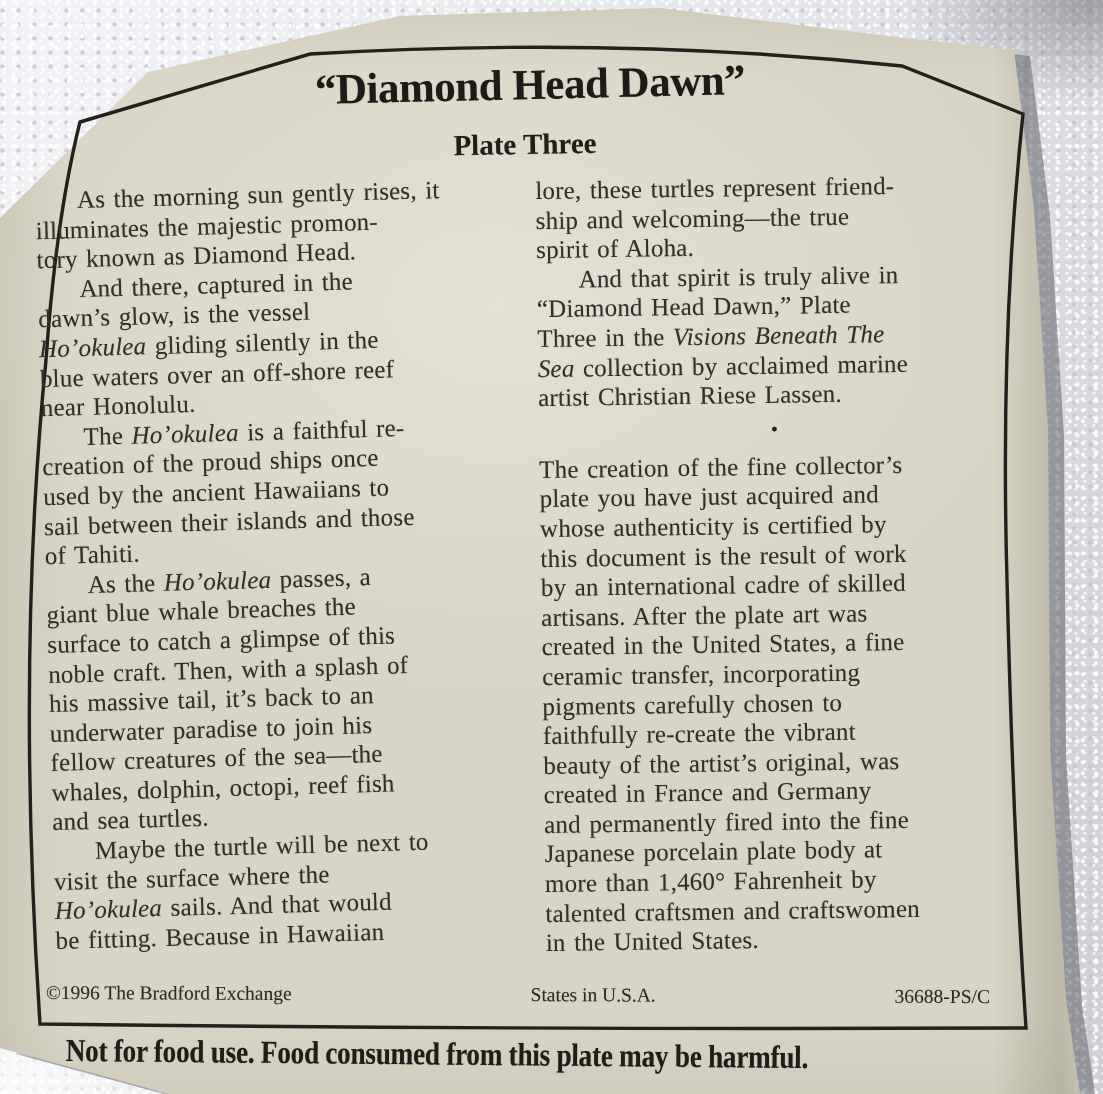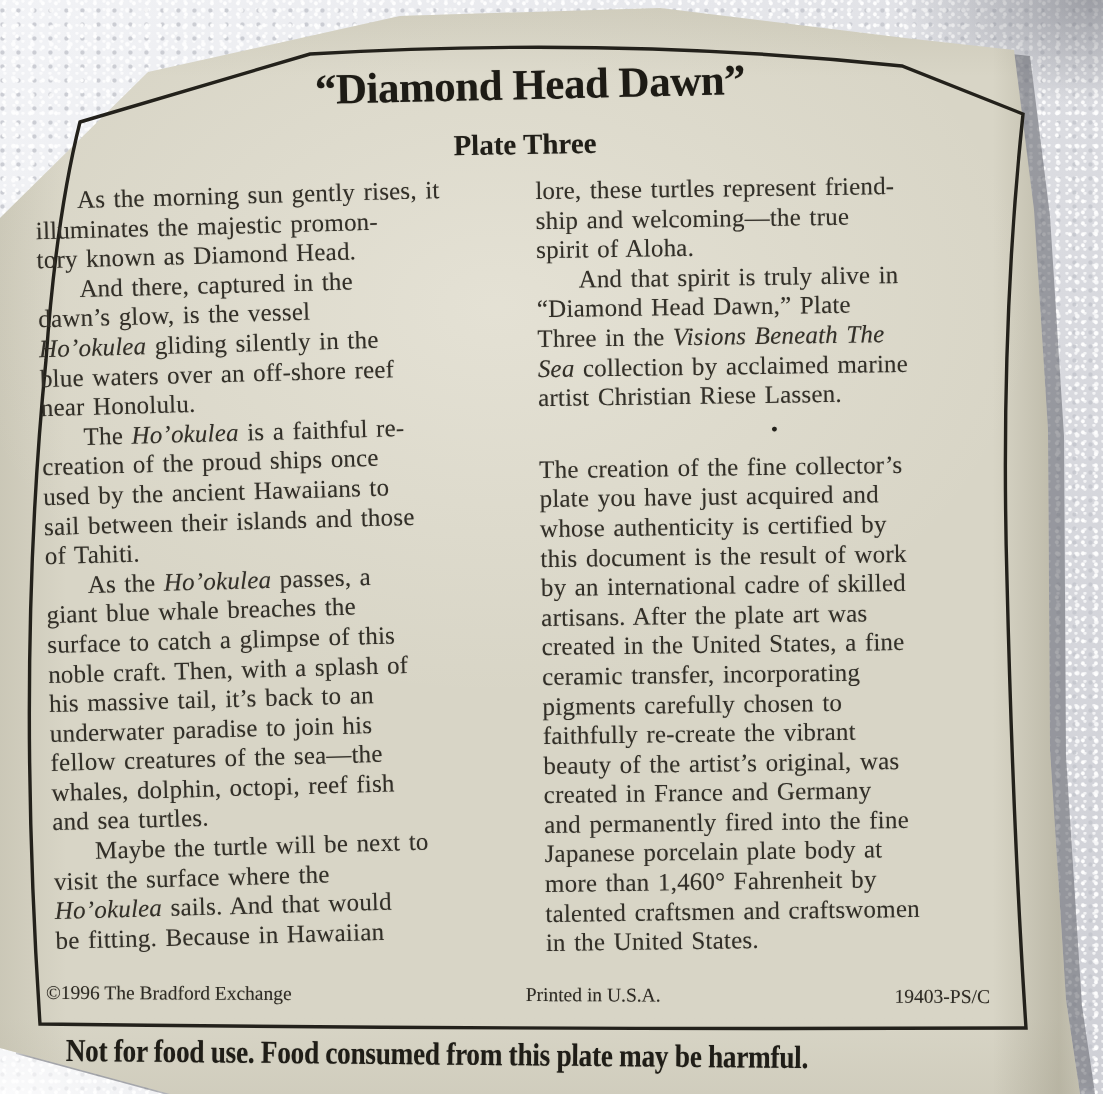--- a/index.html
+++ b/index.html
@@ -150,17 +150,17 @@
 created in France and Germany
 and permanently fired into the fine
 Japanese porcelain plate body at
 more than 1,460° Fahrenheit by
 talented craftsmen and craftswomen
 in the United States.</p>
 </div>
 
 <div class="footer-row">
   <span>©1996 The Bradford Exchange</span>
-  <span>Printed in U.S.A.</span>
-  <span>19403-PS/C</span>
+  <span>States in U.S.A.</span>
+  <span>36688-PS/C</span>
 </div>
 
 <div class="warning">Not for food use. Food consumed from this plate may be harmful.</div>
 
 </body></html>

